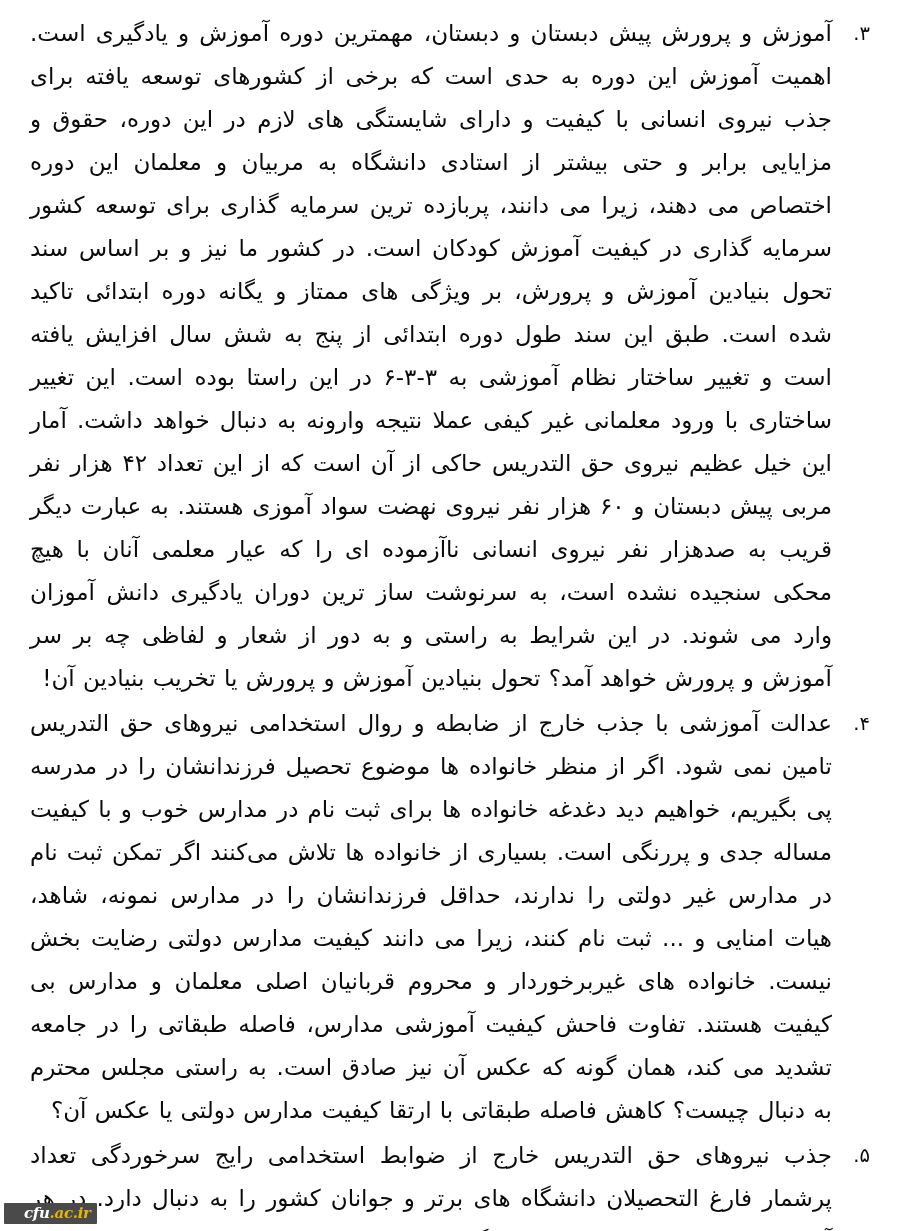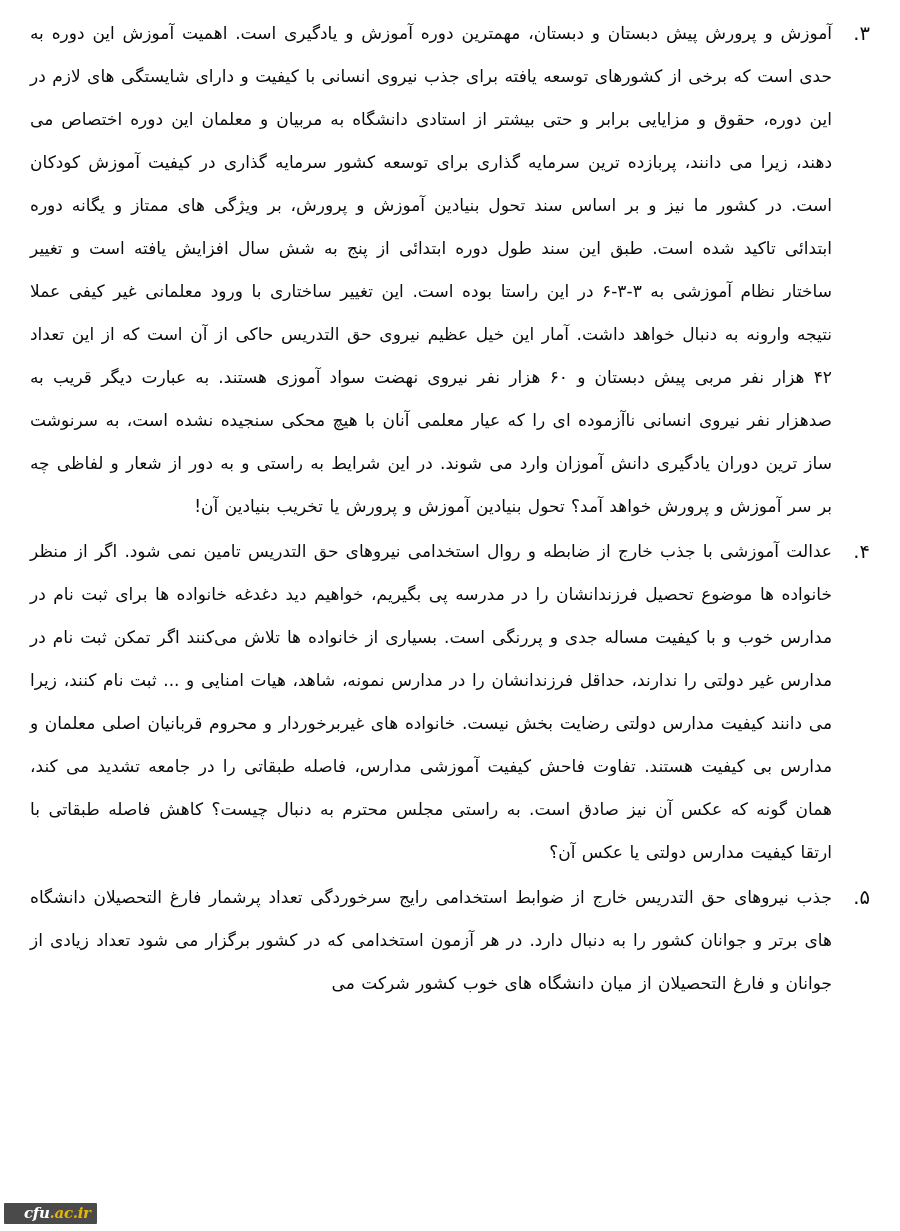--- a/index.html
+++ b/index.html
@@ -56,21 +56,21 @@
     font-size: 19.5px;
     line-height: 43px;
     color: #0b0b0b;
     text-align: right;
     padding-left: 8px;
     box-sizing: border-box;
     user-select: none;
   }
   .list-text {
     flex: 1 1 auto;
-    font-size: 17px;
+    font-size: 23px;
     line-height: 43px;
     color: #0b0b0b;
     text-align: justify;
     text-align-last: right;
     direction: rtl;
     word-spacing: 1px;
   }
   
   .watermark {
     position: absolute;

